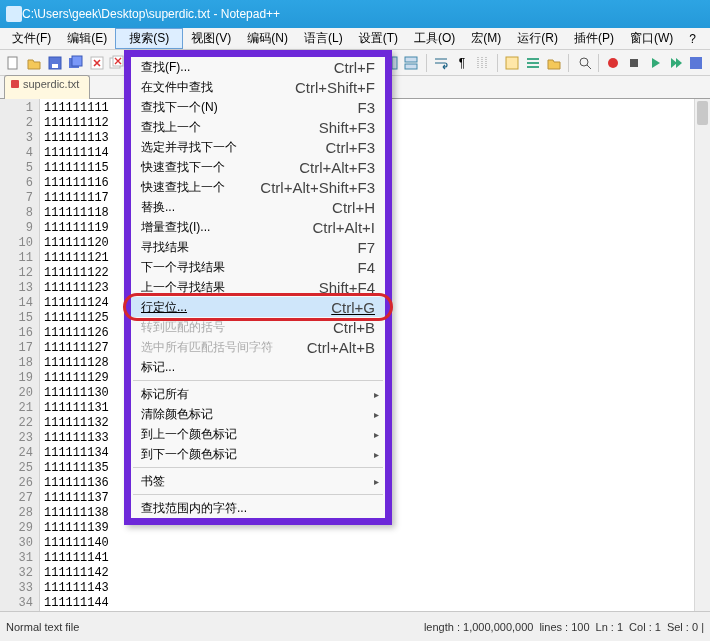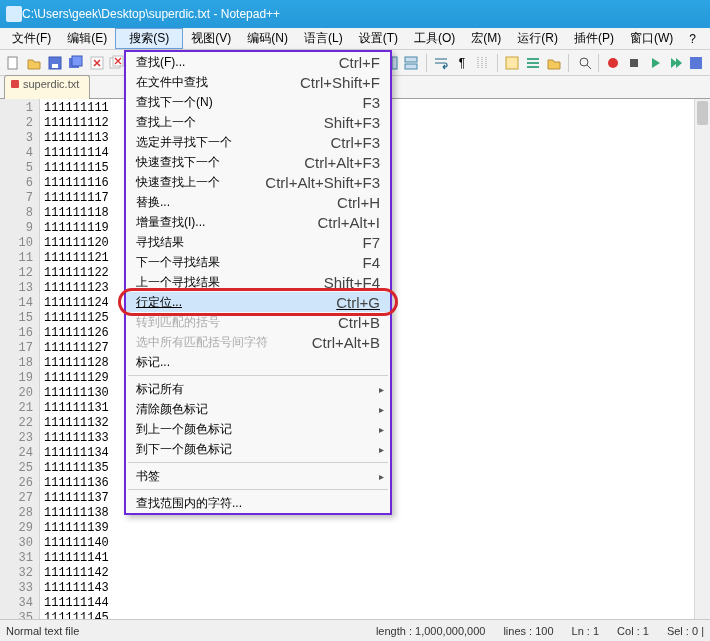--- a/index.html
+++ b/index.html
@@ -103,21 +103,21 @@
     position:absolute; right:0; top:0; bottom:0; width:16px;
     background:#f0f0f0; border-left:1px solid #d8d8d8;
   }
   .scroll-right .thumb { position:absolute; left:2px; right:2px; top:2px; height:24px; background:#c8c8c8; border-radius:2px; }
   
   .dropdown {
     position:absolute;
     left:124px; top:50px;
     width: 268px;
     background:#f8f8f8;
-    border:2px solid #6d28d9;
+    border:7px solid #6d28d9;
     box-shadow: 3px 3px 6px rgba(0,0,0,.25);
     z-index:50;
   }
   .dropdown .dd-row {
     display:flex;
     align-items:center;
     height:20px;
     padding: 0 10px 0 10px;
     position:relative;
     cursor:pointer;
@@ -129,29 +129,29 @@
   .dropdown .disabled { color:#aaa; cursor:default; }
   .dropdown .highlight-ring {
     position:absolute; left:-8px; right:-8px; top:-4px; bottom:-4px;
     border: 3px solid #d6262c;
     border-radius: 18px;
     pointer-events:none;
   }
   .dropdown .dd-row.hl { background:#cfe6fa;text-decoration:underline; }
   .statusbar {
     position:absolute; left:0; right:0; bottom:0;
-    height:22px;
+    height:30px;
     background:#f0f0f0;
     border-top:1px solid #c8c8c8;
     display:flex;
     align-items:center;
     font-size:11px;
     color:#333;
     padding: 0 6px;
-    gap: 18px;
+    gap: 6px;
   }
   .statusbar .spacer { flex:1; }
   svg.icon { width:16px; height:16px; display:block; }
 </style>
 </head>
 <body>
 
 <div class="titlebar">
   <span class="app-icon"></span>
   <span>C:\Users\geek\Desktop\superdic.txt - Notepad++</span>

